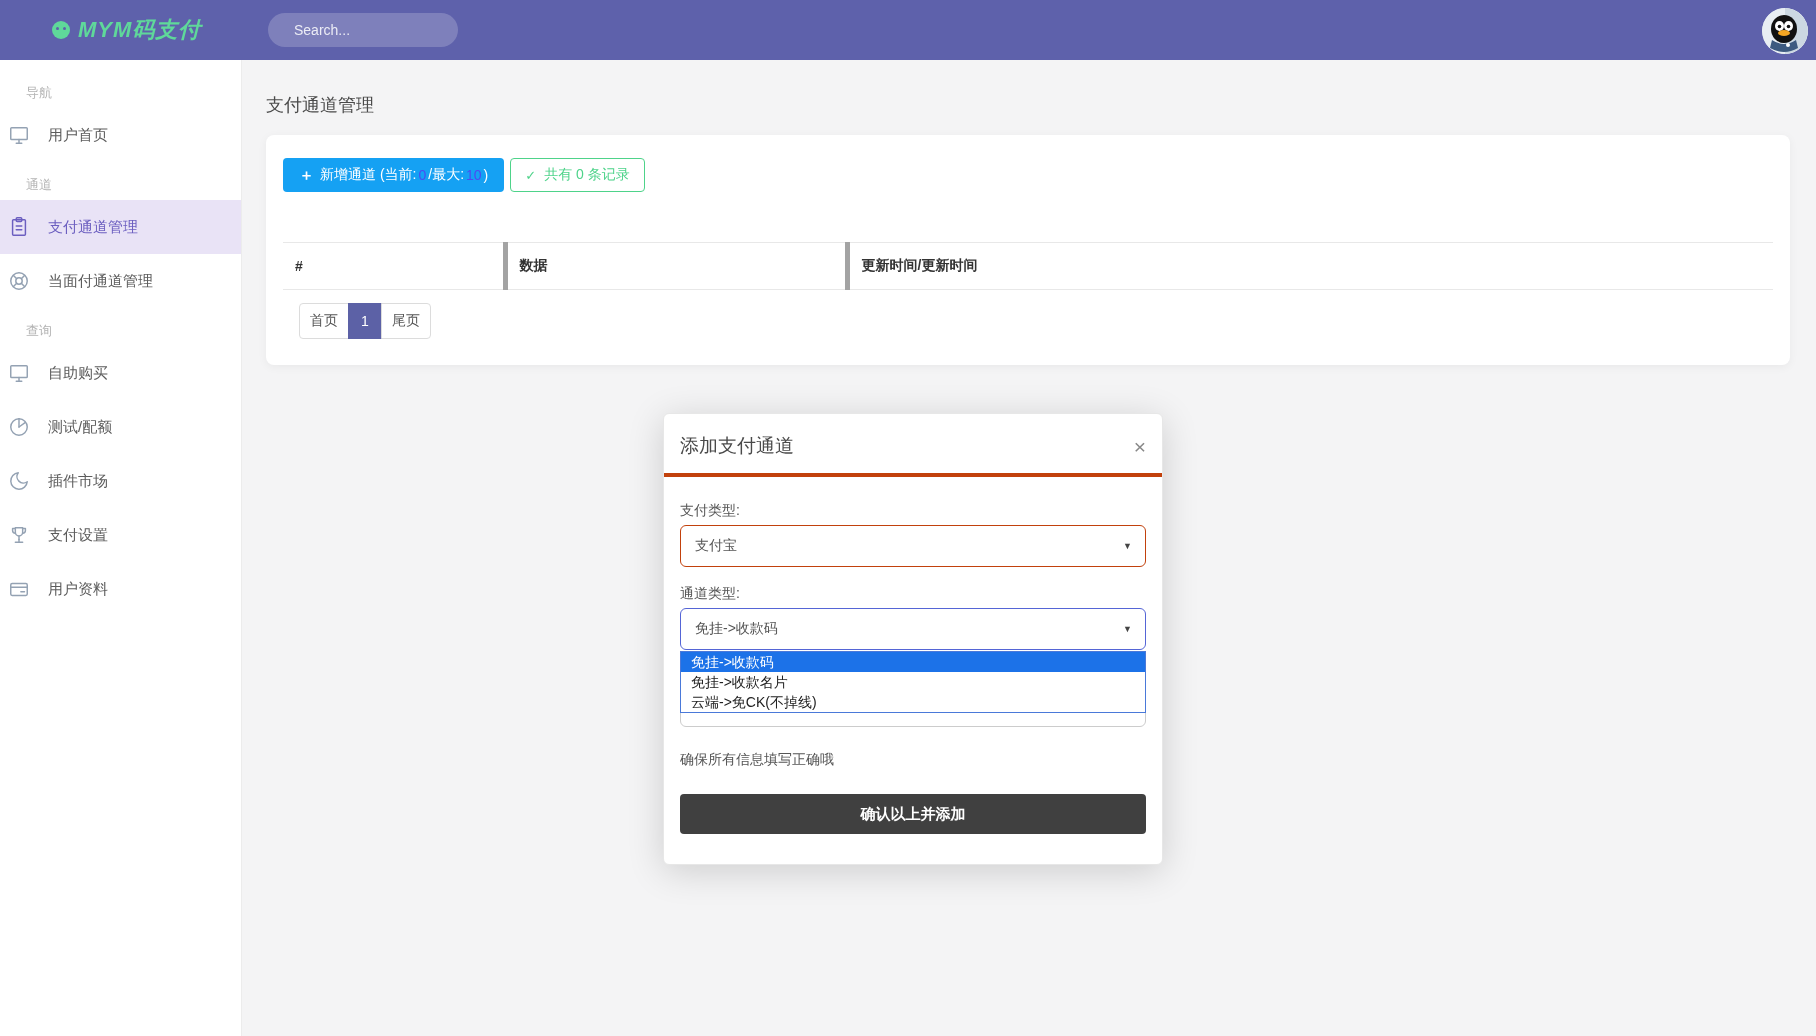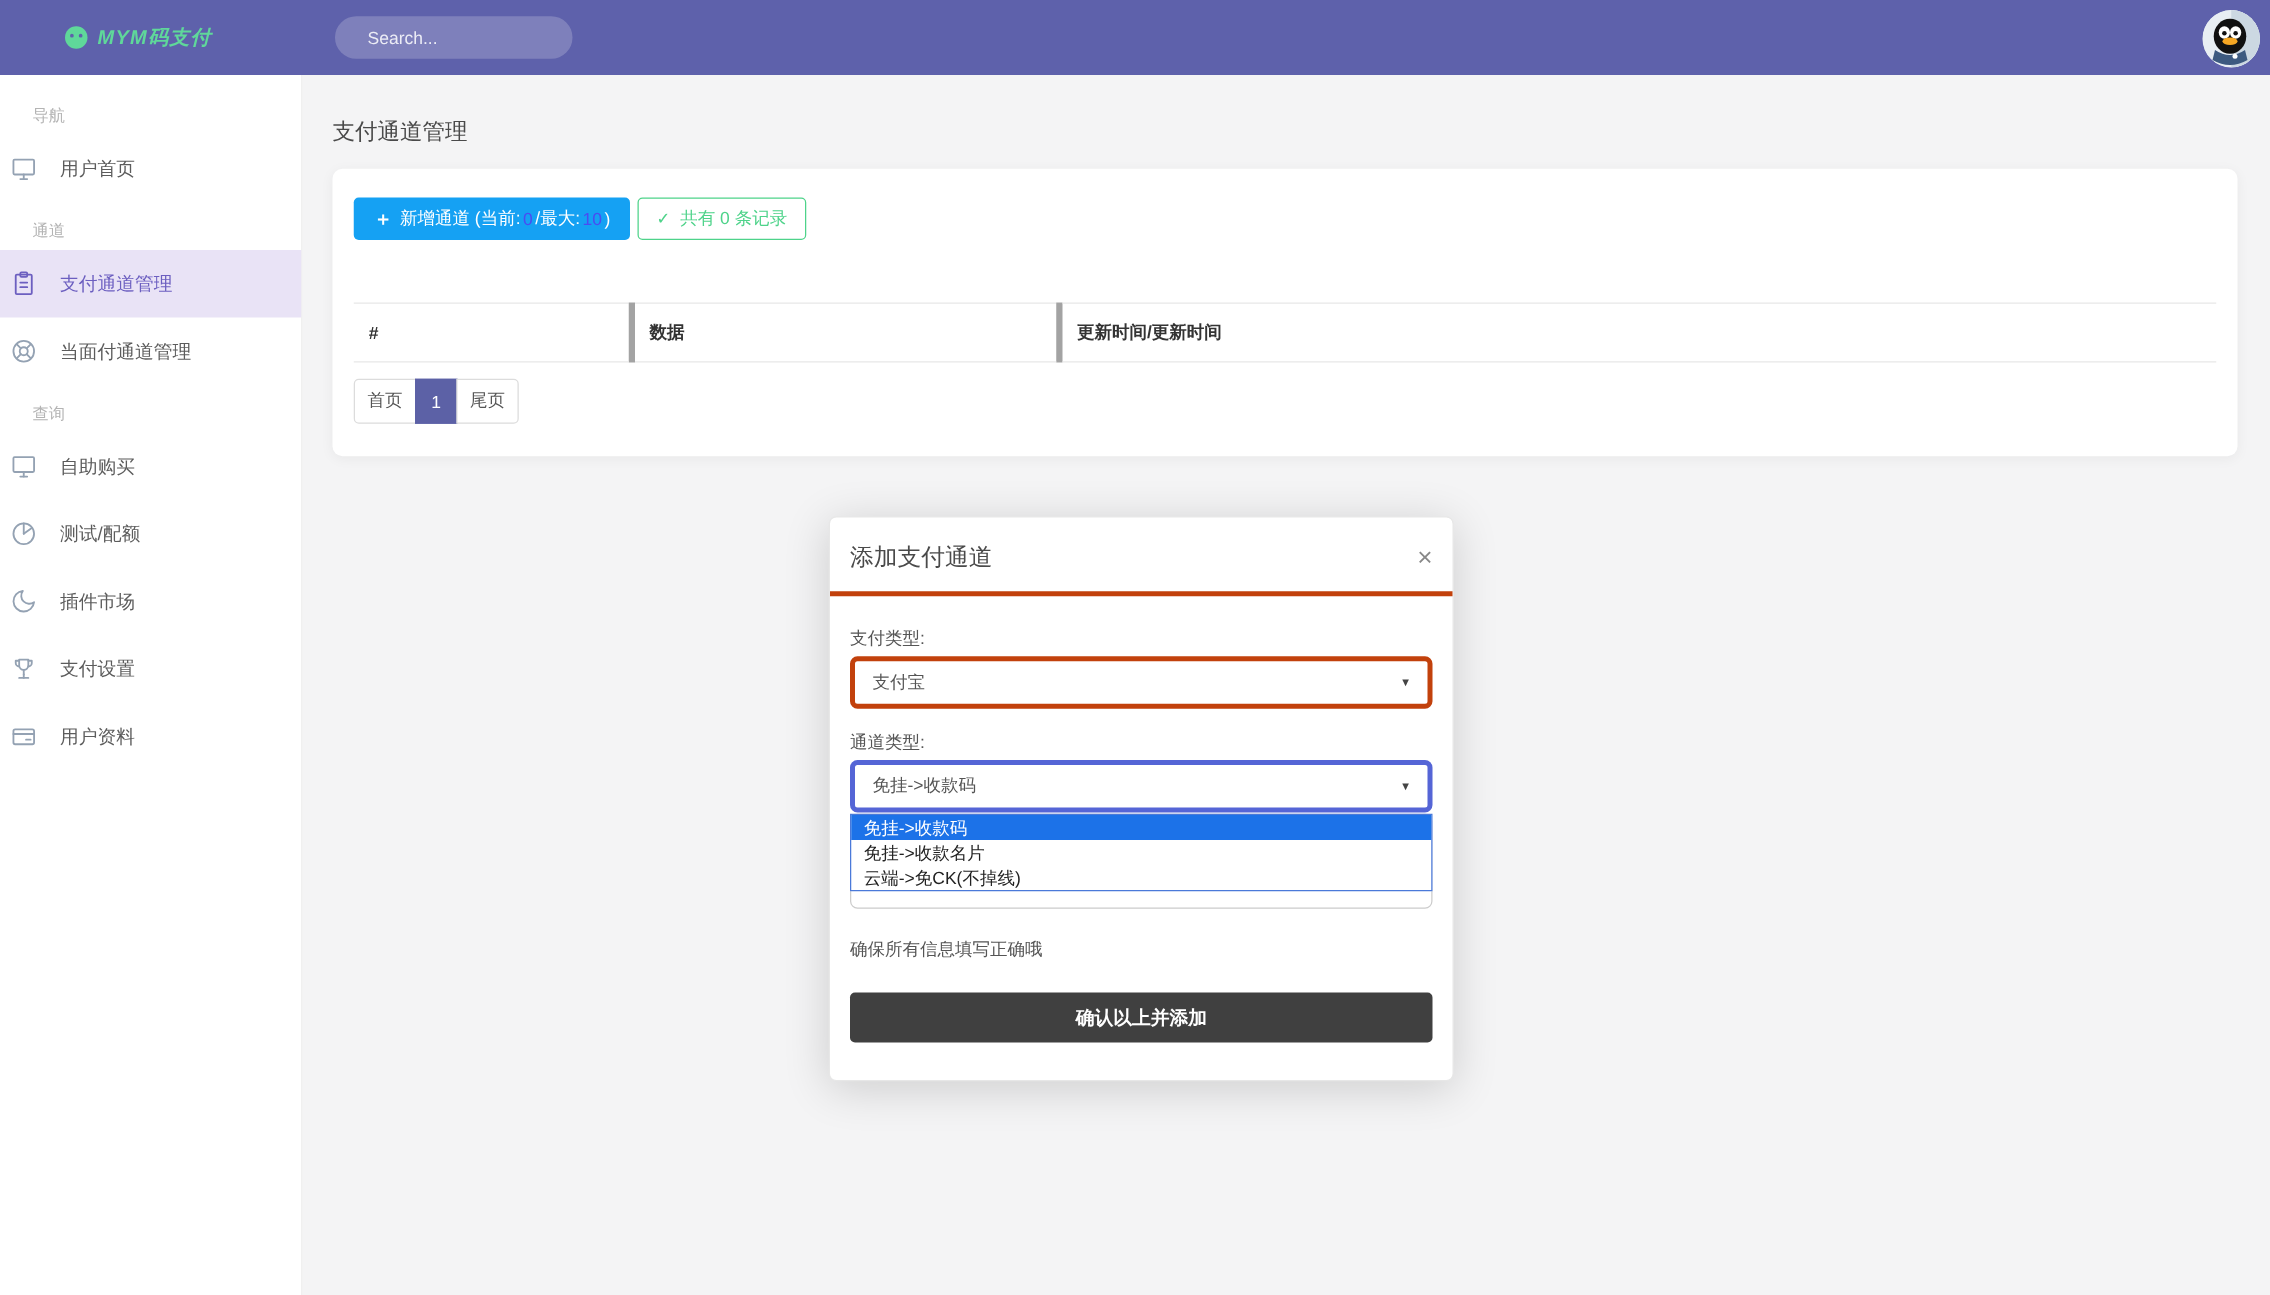--- a/index.html
+++ b/index.html
@@ -13,21 +13,21 @@
     position:absolute; top:0; left:0; width:1816px; height:60px;
     background:#5e61ab; display:flex; align-items:center; z-index:50;
   }
   .brand { width:242px; display:flex; align-items:center; padding-left:52px; }
   .brand-icon { width:18px; height:18px; border-radius:50%; background:#5fd89a;
     position:relative; margin-right:8px; flex:0 0 auto; }
   .brand-icon::before, .brand-icon::after {
     content:""; position:absolute; width:3px; height:3px; border-radius:50%;
     background:#5e61ab; top:6px; }
   .brand-icon::before { left:4px; } .brand-icon::after { right:4px; }
-  .brand-text { color:#5fd89a; font-size:16px; font-weight:800; font-style:italic;
+  .brand-text { color:#5fd89a; font-size:22px; font-weight:800; font-style:italic;
     letter-spacing:1px; white-space:nowrap; }
   .search-pill {
     position:absolute; left:268px; top:13px; width:190px; height:34px;
     background:rgba(255,255,255,0.20); border-radius:17px;
     display:flex; align-items:center; padding:0 12px 0 26px;
   }
   .search-input {
     flex:1; background:transparent; border:none; outline:none;
     color:#fff; font-size:14px; font-family:inherit;
   }
@@ -81,40 +81,40 @@
     padding:14px 12px; background:#fff;
   }
   .table th + th { border-left:5px solid #a3a3a3; }
   .col-hash { width:222px; } .col-data { width:342px; }
   .pagination { display:flex; margin-top:13px; }
   .page-btn {
     min-width:34px; height:36px; display:flex; align-items:center; justify-content:center;
     border:1px solid #dcdcdc; background:#fff; color:#555; font-size:14px;
     padding:0 10px; cursor:pointer; margin-left:-1px;
   }
-  .page-btn.first { border-radius:4px 0 0 4px; margin-left:0; }
+  .page-btn.first { border-radius:4px 0 0 4px; margin-left:16px; }
   .page-btn.last { border-radius:0 4px 4px 0; }
   .page-btn.current { background:#5c61a6; border-color:#5c61a6; color:#fff; }
   
   .modal {
     position:absolute; left:663px; top:413px; width:500px; height:452px;
     background:#fff; border-radius:6px; z-index:100;
     box-shadow:0 6px 36px rgba(0,0,0,0.16); border:1px solid #e7e7e7;
   }
   .modal-header {
     display:flex; align-items:center; justify-content:space-between;
     padding:19px 16px 14px 16px; border-bottom:4px solid #c2410c;
   }
   .modal-title { font-size:19px; color:#4a4a4a; }
   .modal-close { font-size:21px; color:#888; cursor:pointer; line-height:1;
     background:none; border:none; font-family:inherit; }
   .modal-body { padding:25px 16px 0 16px; }
   .form-label { font-size:14px; color:#555; margin-bottom:5px; }
   .select-box {
-    position:relative; height:42px; border:4px solid #c2410c; border-radius:6px;
+    position:relative; height:42px; border:1px solid #c2410c; border-radius:6px;
     display:flex; align-items:center; padding:0 14px; font-size:14px; color:#555;
     cursor:pointer; background:#fff;
   }
   .select-box .caret { position:absolute; right:13px; font-size:9px; color:#444; }
   .gap18 { height:18px; }
   .select-box.focused { border-color:#5565d6; }
   .ghost-wrap { position:relative; margin-top:1px; }
   .ghost-input { height:76px; border:1px solid #ccc; border-radius:6px; background:#fff; }
   .dropdown {
     position:absolute; top:0; left:0; right:0; background:#fff;

